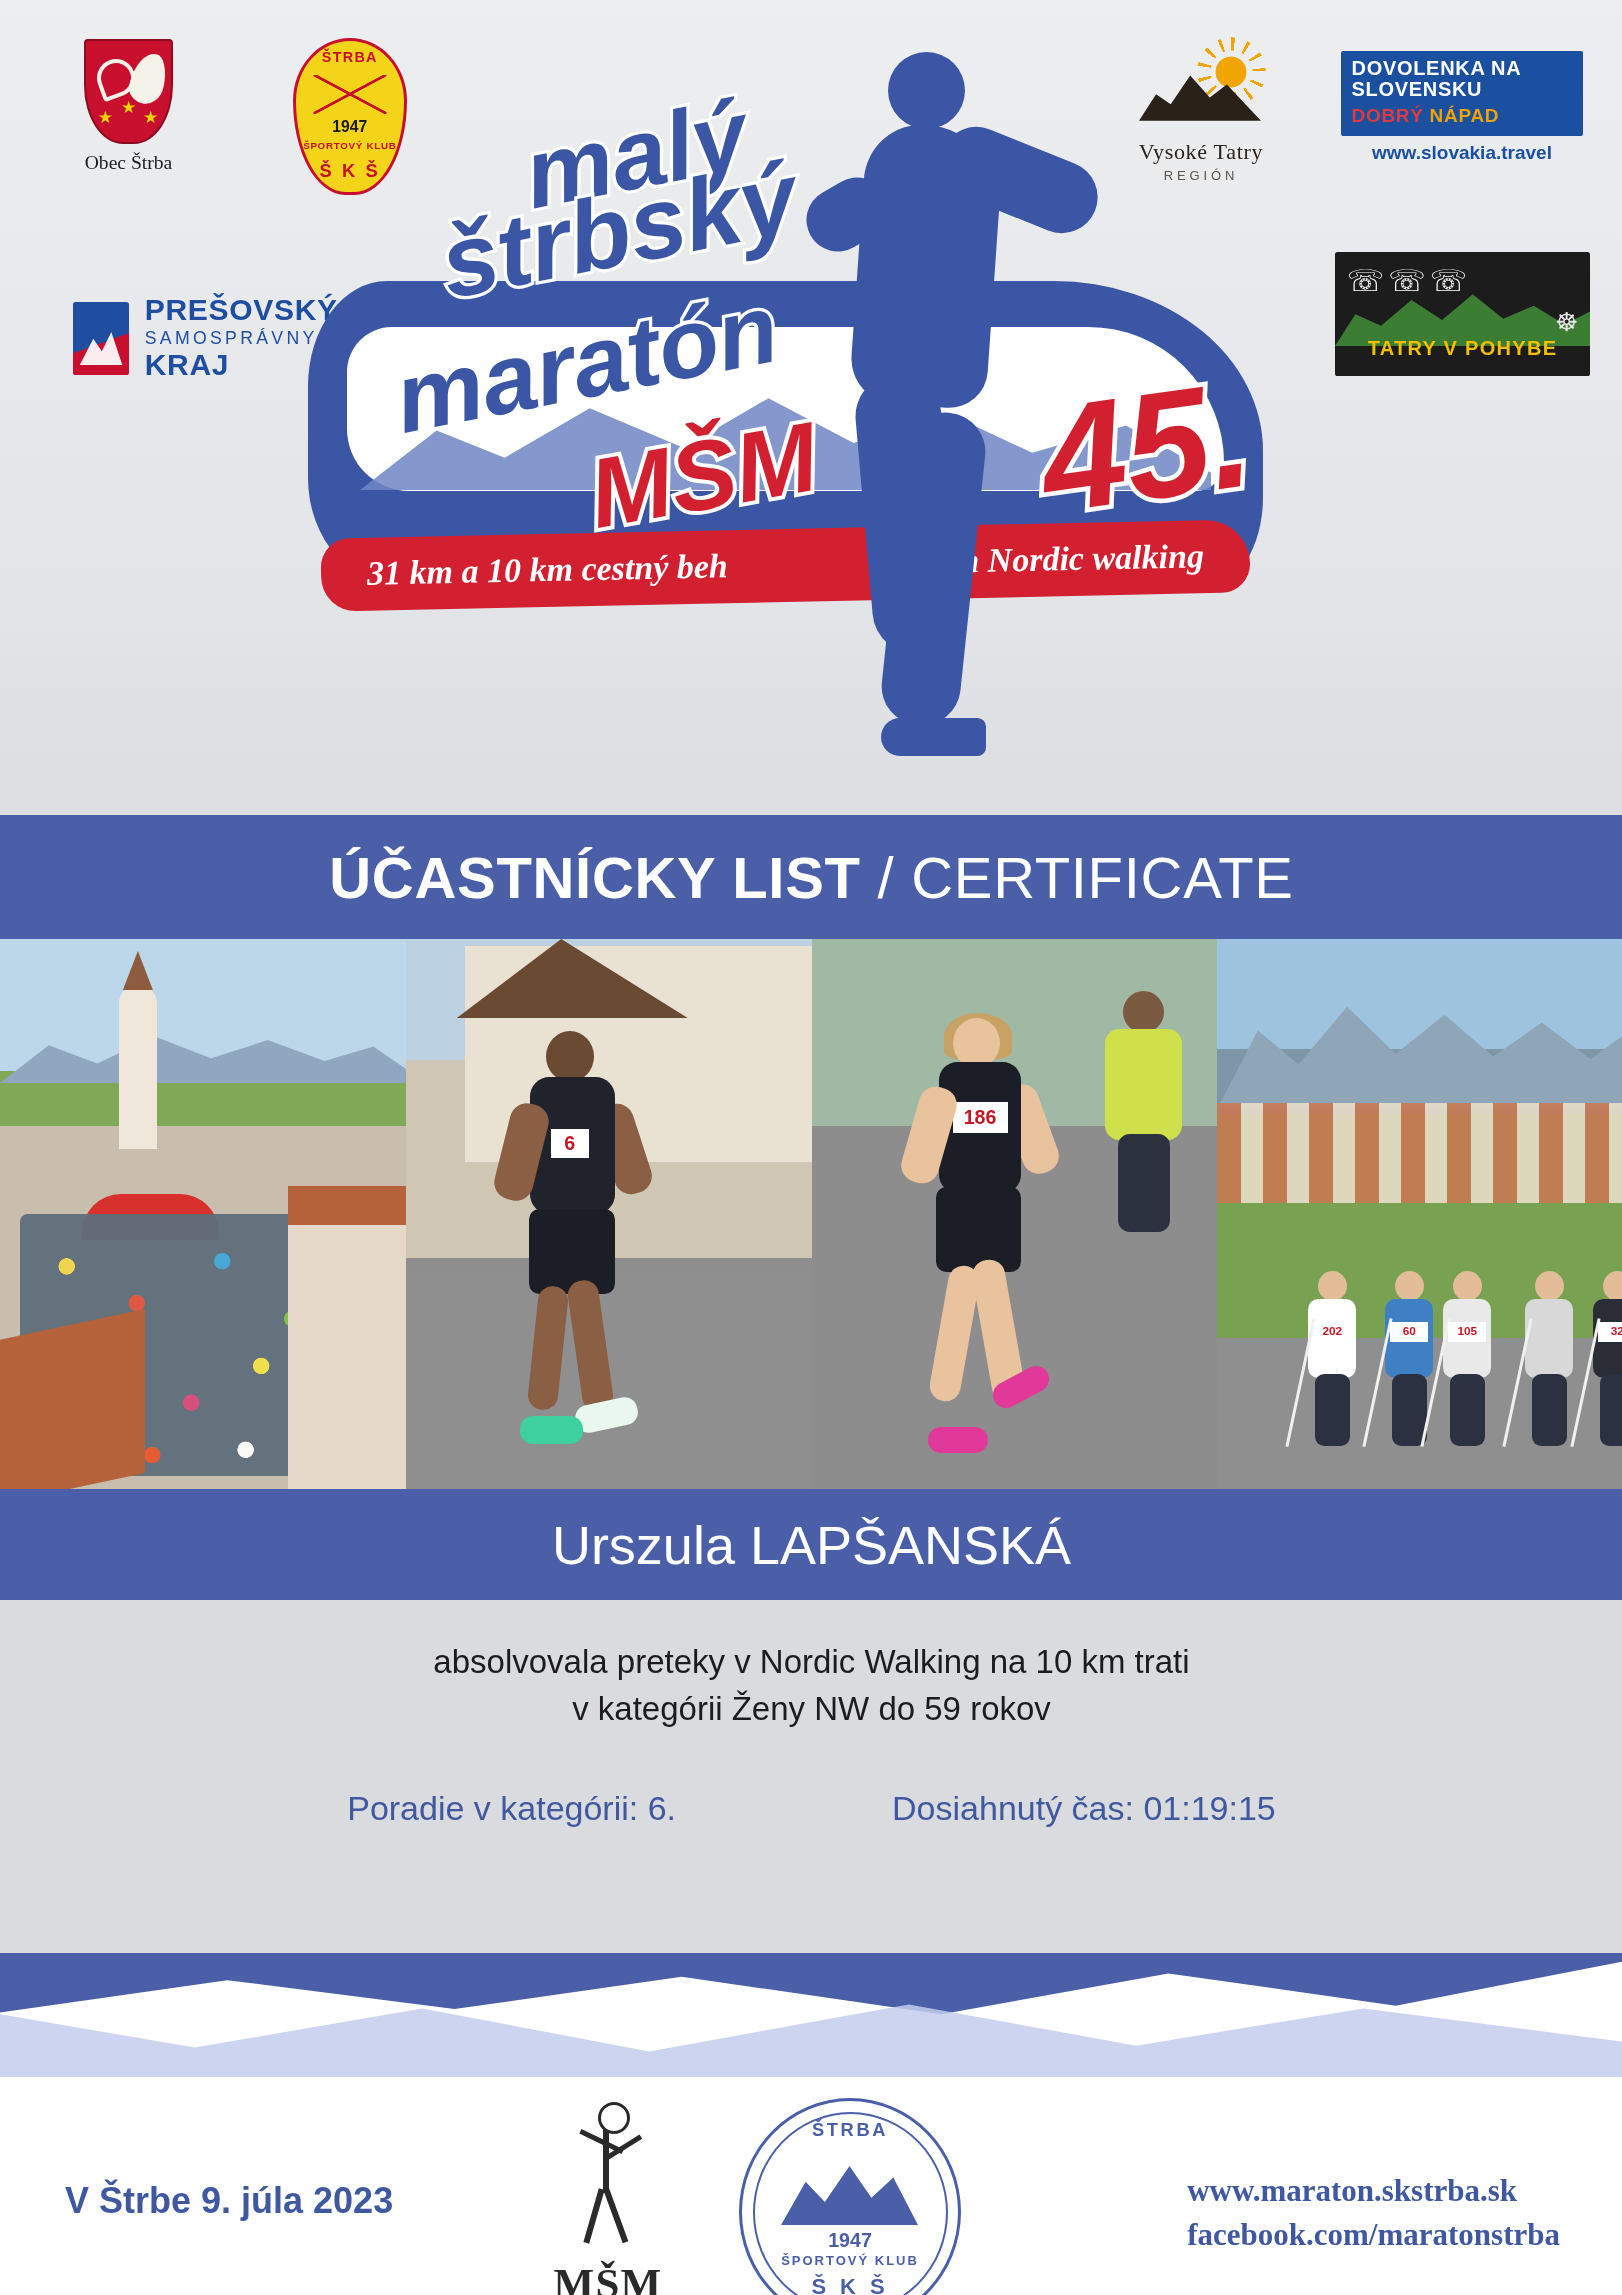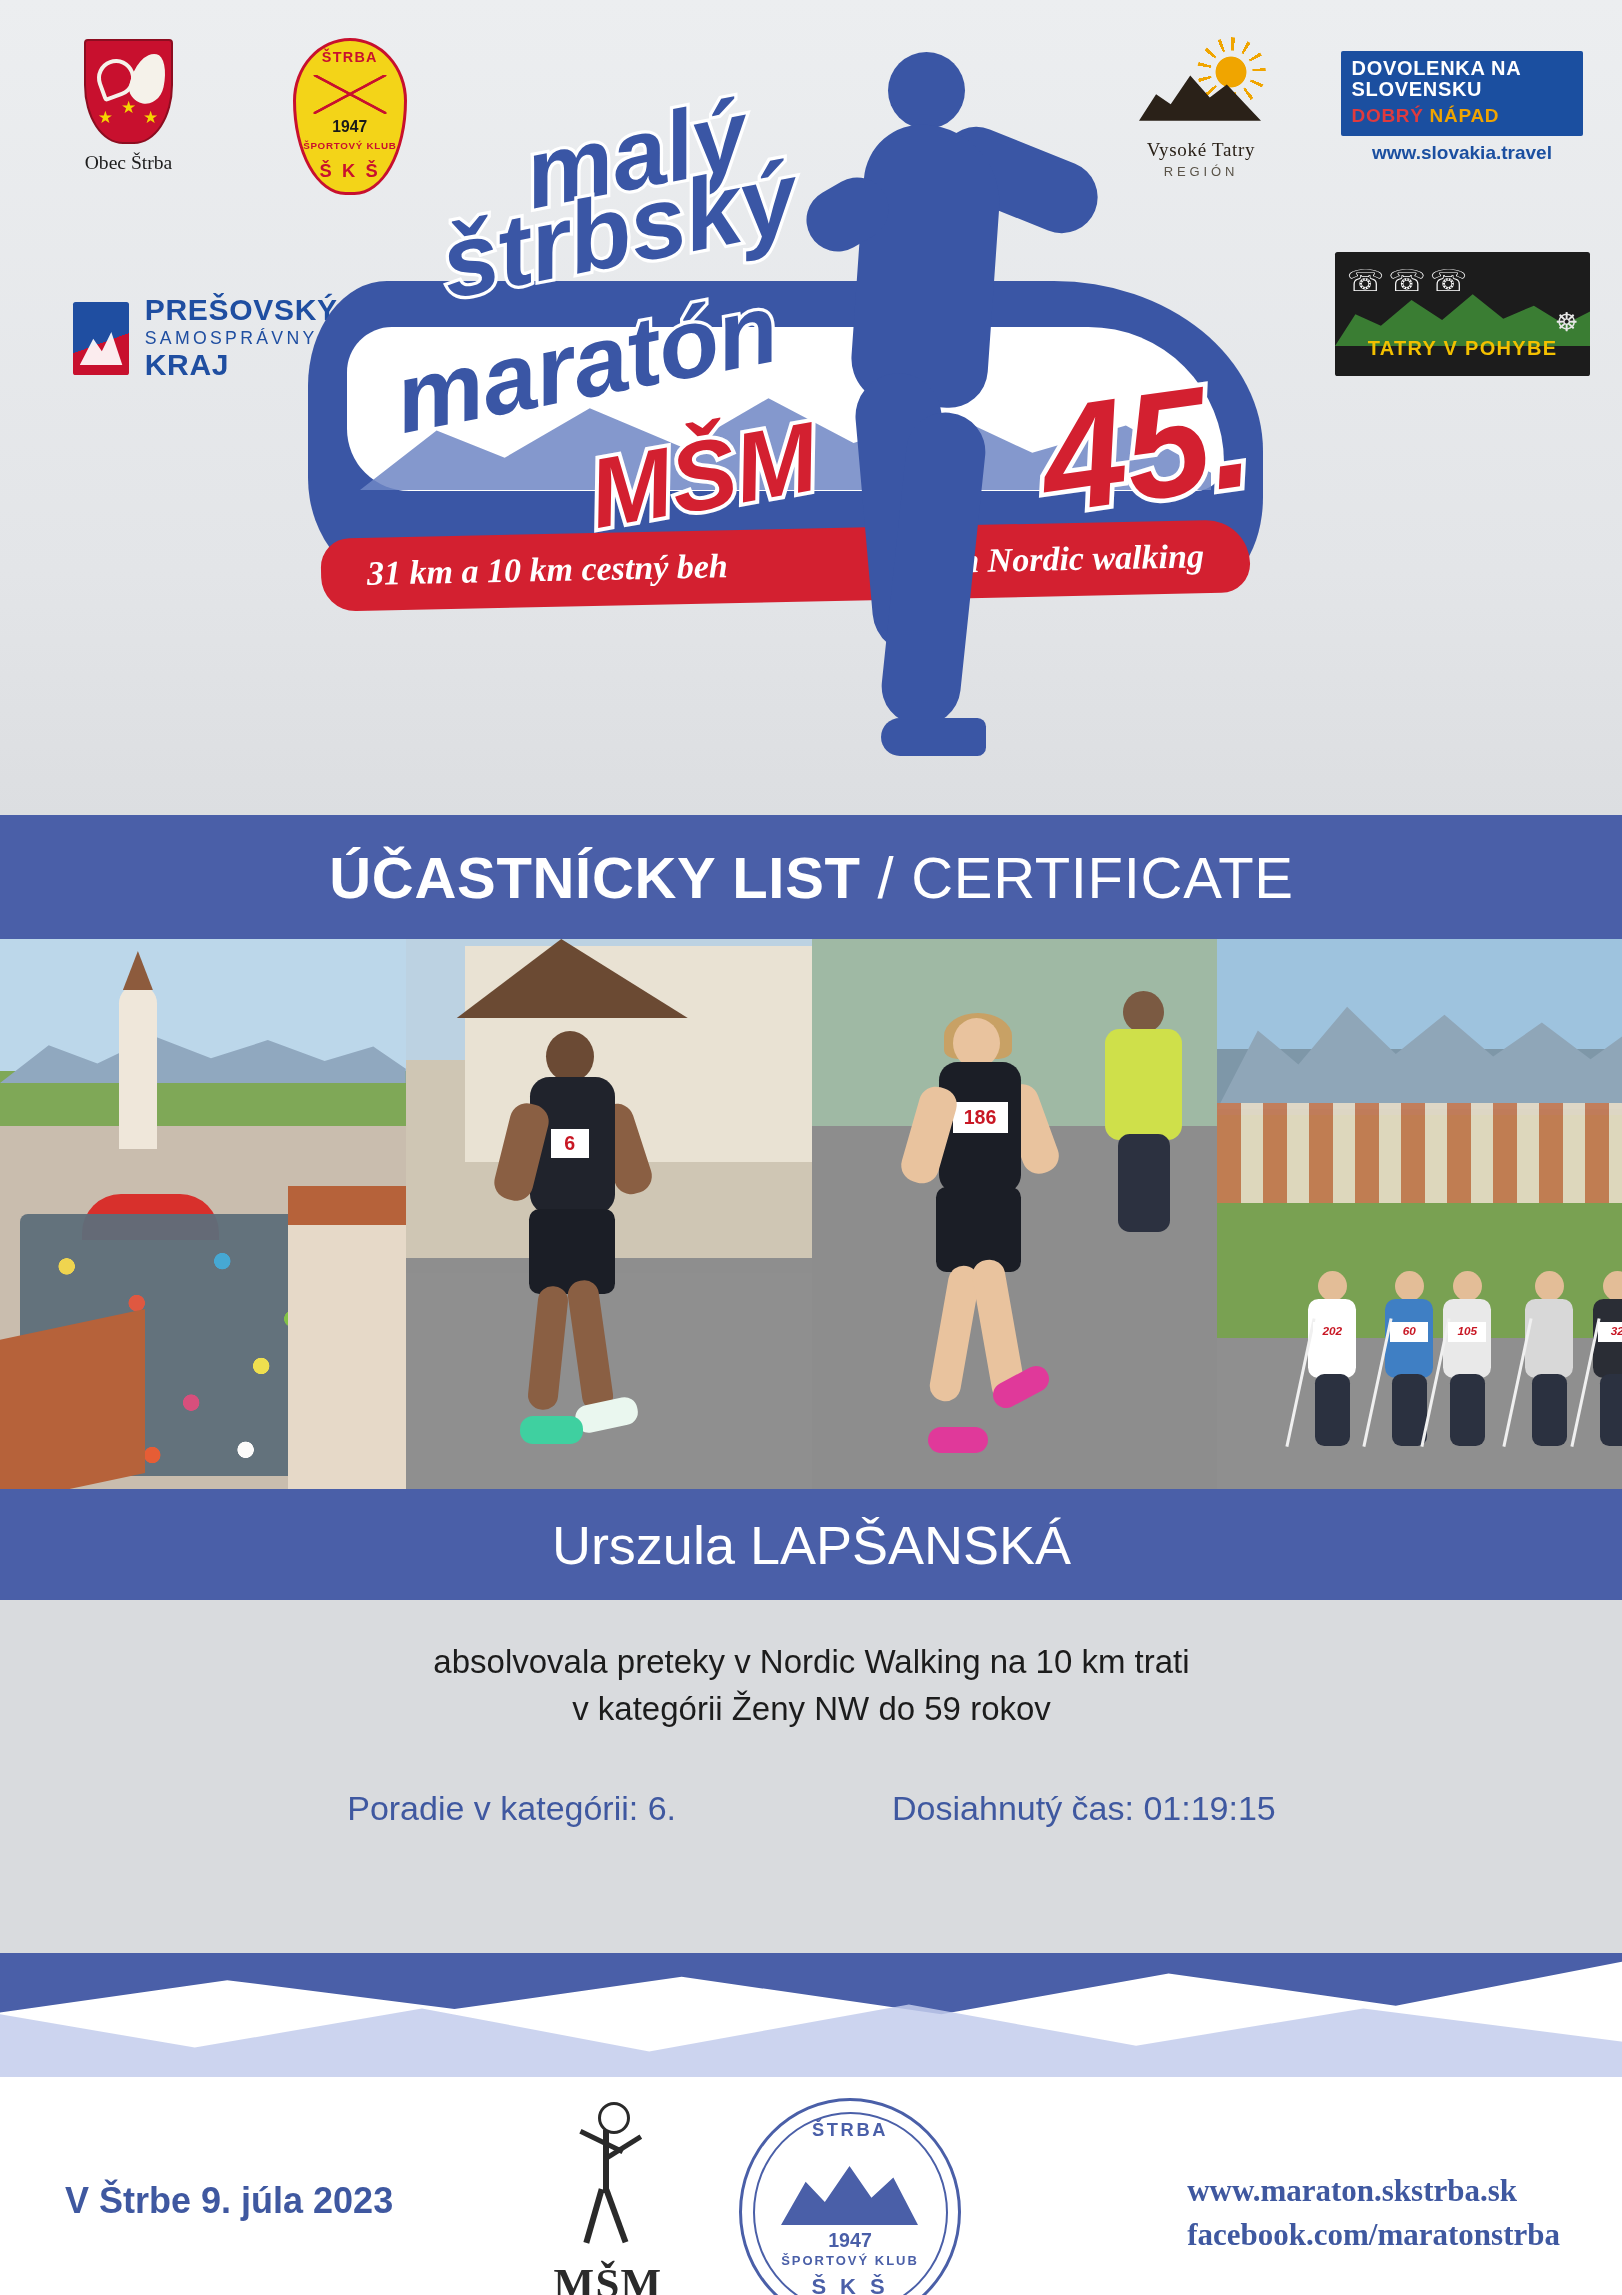--- a/index.html
+++ b/index.html
@@ -256,21 +256,21 @@
   .vt-peaks {
     position: absolute;
     left: 0;
     bottom: 18.3px;
     width: 122px;
     height: 55px;
     background: #2a2118;
     clip-path: polygon(0% 100%, 14% 52%, 26% 70%, 42% 18%, 58% 58%, 72% 34%, 88% 72%, 100% 100%);
   }
   .vt-name {
-    font-size: 19px;
+    font-size: 22px;
     color: #2a2118;
     font-family: "Liberation Serif", serif;
     letter-spacing: 0.7px;
   }
   .vt-sub {
     font-size: 13px;
     color: #5a5348;
     letter-spacing: 3.9px;
     margin-top: 2.6px;
   }
@@ -690,21 +690,21 @@
   }
   .p4 .village {
     position:absolute; left:0; top:164px; width:100%; height:111px;
     background:
       repeating-linear-gradient(90deg, #c87a52 0 23.6px, #e8ddc8 23.6px 46px),
       #c8d6b4;
     opacity:.9;
   }
   .p4 .field { position:absolute; left:0; top:264px; width:100%; height:137px; background:#79a152; }
   .p4 .road { position:absolute; left:0; bottom:0; width:100%; height:151px; background:#8f8f8f; }
-  .p4 .walker { position:absolute; bottom:22px; width:72px; height:196px;font-style:italic; }
+  .p4 .walker { position:absolute; bottom:22px; width:72px; height:196px; }
   .p4 .walker .h { position:absolute; left:22px; top:0; width:29px; height:30px; background:#e3bd97; border-radius:50%; }
   .p4 .walker .b { position:absolute; left:11.8px; top:27.5px; width:48px; height:79px; border-radius:10.5px; }
   .p4 .walker .l { position:absolute; left:18.3px; top:103px; width:35px; height:72px; background:#2b3140; border-radius:9.2px; }
   .p4 .walker .pole { position:absolute; left:2.6px; top:46px; width:2.6px; height:131px; background:#f0f0f0; transform: rotate(12deg); }
   .p4 .w1 { left: 79px; } .p4 .w1 .b { background:#ffffff; }
   .p4 .w2 { left: 156px; } .p4 .w2 .b { background:#3f7fc4; }
   .p4 .w3 { left: 214px; } .p4 .w3 .b { background:#e9e9e9; }
   .p4 .w4 { left: 296px; } .p4 .w4 .b { background:#d8d8d8; }
   .p4 .w5 { left: 364px; } .p4 .w5 .b { background:#2a2d35; }
   .p4 .bibnum {

